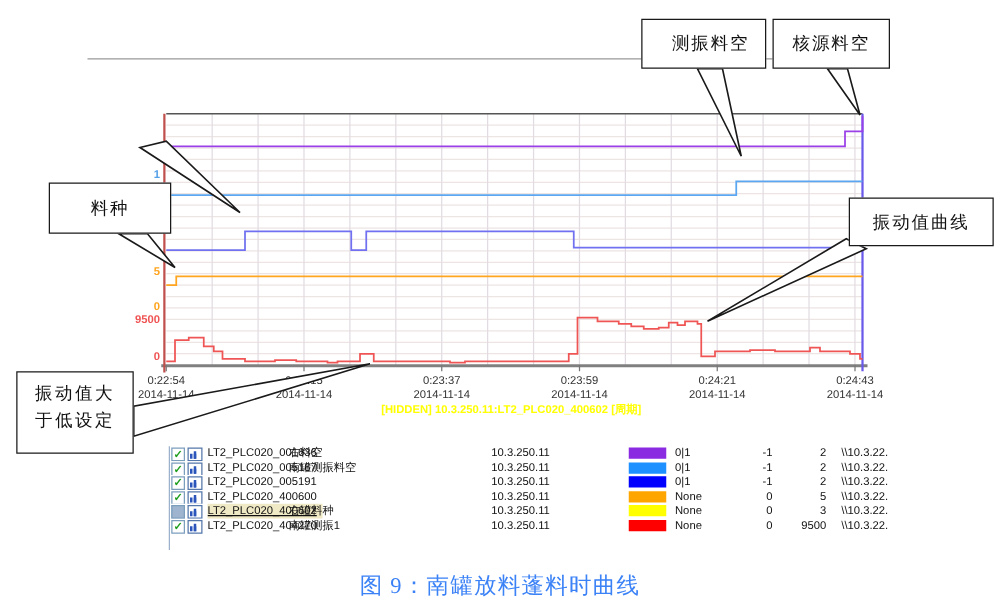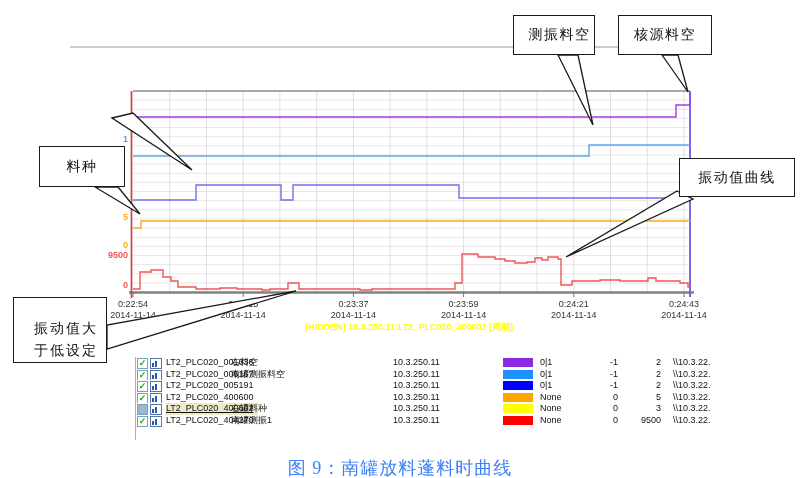--- a/index.html
+++ b/index.html
@@ -4,21 +4,21 @@
 <style>
   html,body{margin:0;padding:0;background:#fff;}
   #page{position:relative;width:800px;height:478px;background:#fff;overflow:hidden;
         font-family:"Liberation Sans",sans-serif;}
   #chart-svg{position:absolute;left:0;top:0;z-index:2;}
   .callout{position:absolute;z-index:3;background:#fff;border:1.6px solid #1a1a1a;
            display:flex;align-items:center;justify-content:center;
            font-family:"Liberation Serif",serif;font-size:14px;color:#111;
            letter-spacing:1.5px;box-sizing:border-box;}
   .callout.multiline{justify-content:flex-start;align-items:flex-start;
-           padding:20px 8px;line-height:1.55;letter-spacing:2px;text-align:right;}
+           padding:7px 8px;line-height:1.55;letter-spacing:2px;text-align:center;}
   #status-text{position:absolute;left:305px;top:321px;width:260px;z-index:2;
            font-size:9px;font-weight:bold;color:#ffff00;white-space:nowrap;}
   #caption{position:absolute;left:0;top:456px;width:800px;text-align:center;z-index:1;
            font-family:"Liberation Serif",serif;font-size:18px;color:#3b82f6;letter-spacing:1px;}
   
   #tag-table{position:absolute;left:40px;top:357px;width:717px;z-index:1;
            font-size:9px;color:#111;}
   .tbl-head{position:relative;height:12px;
            background:linear-gradient(#eef4fb,#d2e0f0 60%,#c3d5ea);
            border-top:1px solid #e8f0f8;border-bottom:1px solid #93aecb;}
@@ -124,24 +124,24 @@
       <text x="128" y="258" text-anchor="end" font-size="9" font-weight="bold" fill="#f05555" font-family="Liberation Sans, sans-serif">9500</text>
       <text x="128" y="288" text-anchor="end" font-size="9" font-weight="bold" fill="#f05555" font-family="Liberation Sans, sans-serif">0</text>
       <polygon points="112,118 133,113 192,170" fill="#fff" stroke="#1a1a1a" stroke-width="1.3"></polygon>
       <polygon points="95,187 118,187 140,214" fill="#fff" stroke="#1a1a1a" stroke-width="1.3"></polygon>
       <polygon points="558,55 578,55 593,125" fill="#fff" stroke="#1a1a1a" stroke-width="1.3"></polygon>
       <polygon points="662,55 678,55 688,92" fill="#fff" stroke="#1a1a1a" stroke-width="1.3"></polygon>
       <polygon points="677,191 693,199 566,257" fill="#fff" stroke="#1a1a1a" stroke-width="1.3"></polygon>
       <polygon points="107,325 107,349 296,291" fill="#fff" stroke="#1a1a1a" stroke-width="1.3"></polygon>
     </svg>
 
-  <div class="callout" style="left:39px;top:146px;width:86px;height:41px;font-family:Liberation Serif, serif;">
+  <div class="callout" style="left:39px;top:146px;width:98px;height:41px;font-family:Liberation Serif, serif;">
     <span>料种</span>
   </div>
-  <div class="callout" style="left:513px;top:15px;width:82px;height:40px;padding-left:11px;">
+  <div class="callout" style="left:513px;top:15px;width:100px;height:40px;padding-left:11px;">
     <span>测振料空</span>
   </div>
   <div class="callout" style="left:618px;top:15px;width:94px;height:40px;">
     <span>核源料空</span>
   </div>
   <div class="callout" style="left:679px;top:158px;width:116px;height:39px;">
     <span>振动值曲线</span>
   </div>
   <div class="callout multiline" style="left:13px;top:297px;width:94px;height:66px;">
     <span>振动值大于低设定</span>

